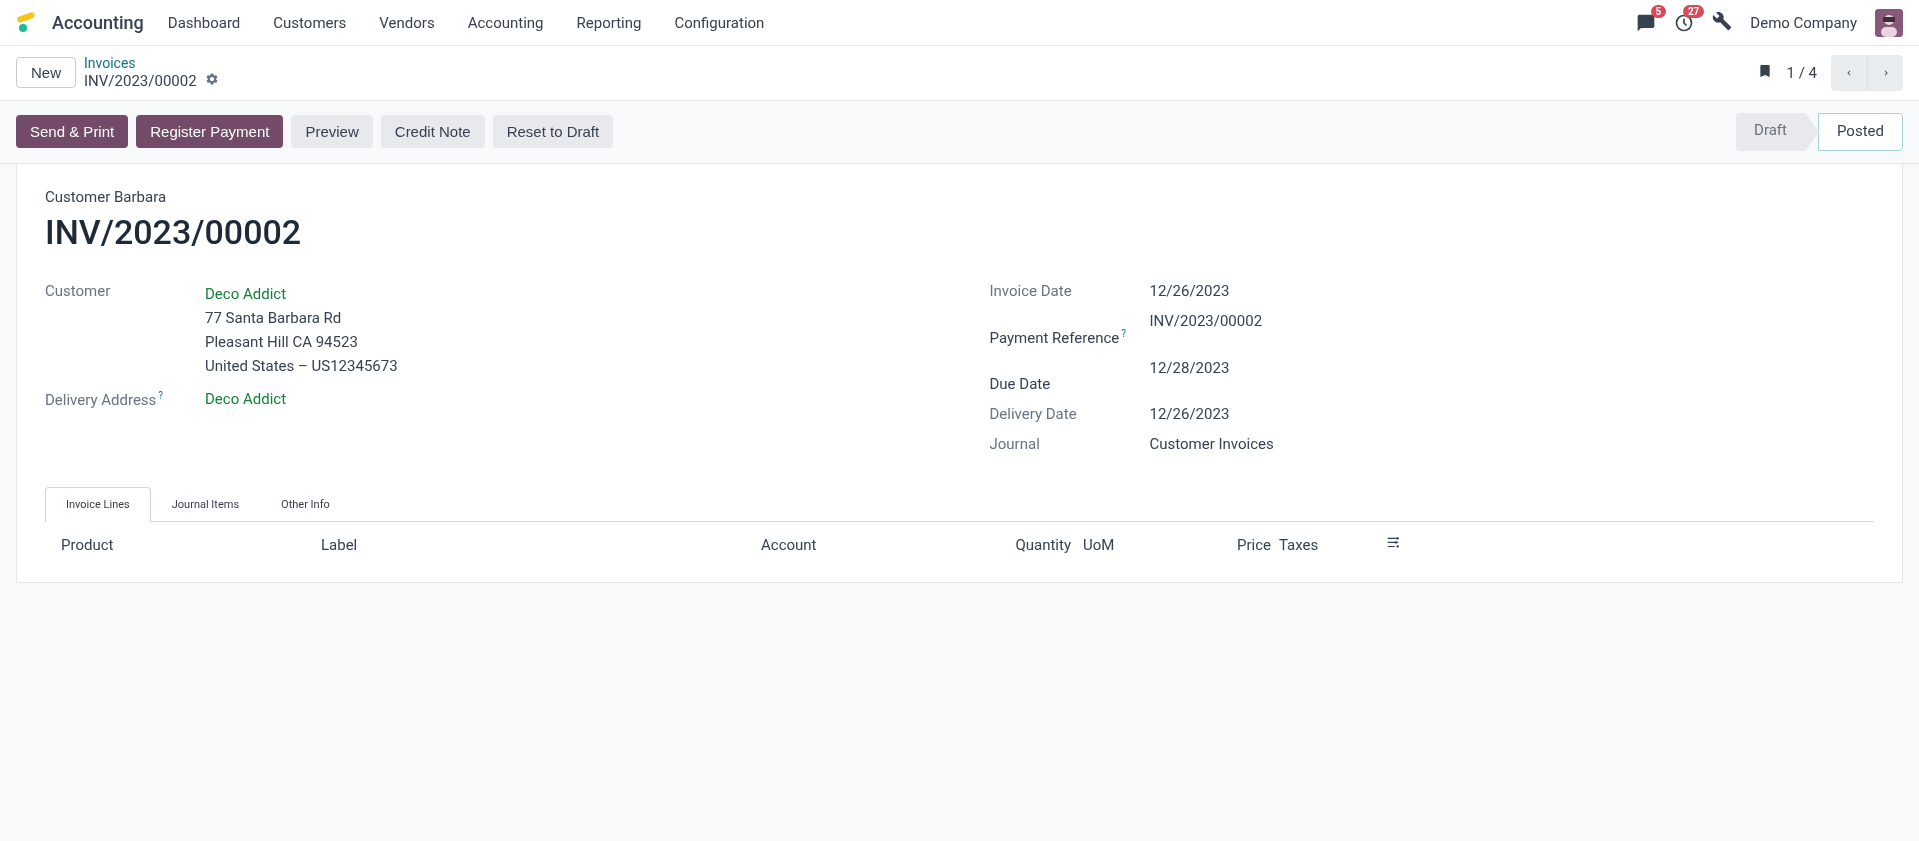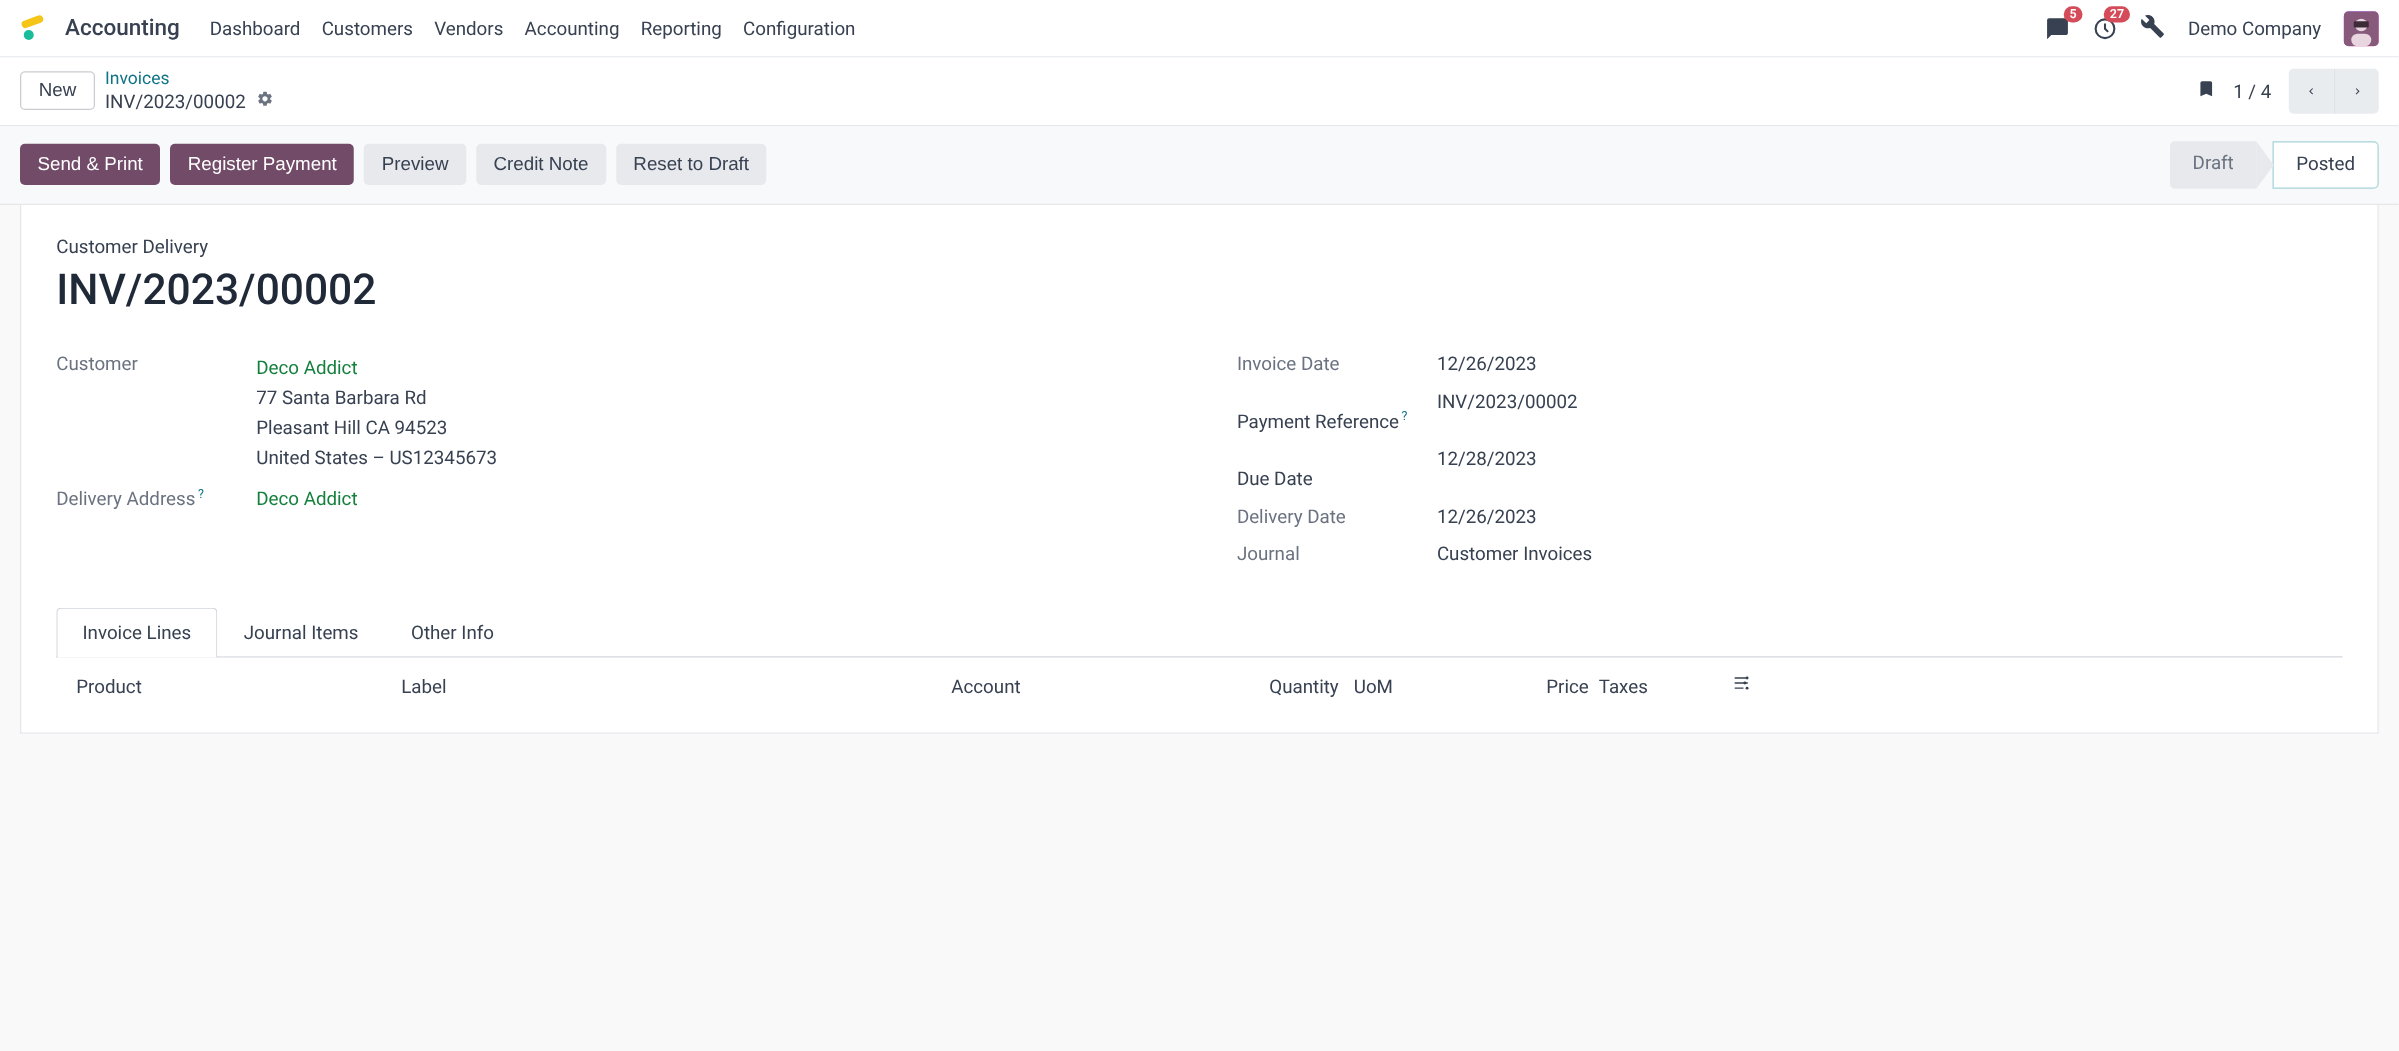--- a/index.html
+++ b/index.html
@@ -4,21 +4,21 @@
 <style>
 * { box-sizing: border-box; margin: 0; padding: 0; }
 body { font-family: -apple-system, BlinkMacSystemFont, "Segoe UI", Roboto, sans-serif; font-size: 14px; color: #374151; background: #f9f9f9; }
 a { text-decoration: none; }
 
 
 .topnav { display: flex; align-items: center; height: 46px; padding: 0 16px; background: #fff; border-bottom: 1px solid #e5e7eb; }
 .logo { width: 24px; height: 24px; margin-right: 12px; position: relative; }
 .logo svg { width: 24px; height: 24px; }
 .app-name { font-size: 18px; font-weight: 500; color: #374151; margin-right: 24px; }
-.nav-items { display: flex; gap: 17px; }
+.nav-items { display: flex; gap: 33px; }
 .nav-item { color: #374151; cursor: pointer; font-size: 15px; }
 .nav-right { margin-left: auto; display: flex; align-items: center; gap: 18px; }
 .icon-badge { position: relative; cursor: pointer; display: flex; align-items: center; }
 .badge { position: absolute; top: -8px; right: -10px; background: #d44c59; color: #fff; font-size: 10px; font-weight: 600; padding: 1px 5px; border-radius: 9px; }
 .company-name { font-size: 15px; color: #374151; }
 .avatar { width: 28px; height: 28px; border-radius: 4px; background: linear-gradient(135deg,#8b5cf6,#ec4899); display:flex; align-items:center; justify-content:center; overflow:hidden; }
 
 
 .crumb-bar { display: flex; align-items: center; padding: 8px 16px; background: #fff; border-bottom: 1px solid #e5e7eb; }
 .new-btn { border: 1px solid #c9ccd0; background: #fff; color: #374151; padding: 6px 14px; border-radius: 4px; font-size: 15px; cursor: pointer; margin-right: 8px; }
@@ -55,21 +55,21 @@
 .field-row { display: flex; padding: 6px 0; align-items: flex-start; }
 .field-label { width: 160px; color: #6b7280; font-size: 15px; flex-shrink: 0; position: relative; }
 .field-label.strong { color: #374151; font-weight: 400; margin-top: 16px; }
 .field-label .qmark { color: #0f7488; font-size: 10px; vertical-align: super; margin-left: 2px; cursor: help; }
 .field-value { font-size: 15px; color: #374151; }
 .field-value .link { color: #15803d; }
 .addr-line { display: block; line-height: 1.6; }
 
 
 .tabs { display: flex; border-bottom: 1px solid #d1d5db; margin-top: 28px; }
-.tab { padding: 10px 20px; font-size: 15px; color: #374151; cursor: pointer; border: 1px solid transparent; border-bottom: none; background: #fff; }
+.tab { padding: 10px 20px; font-size: 11px; color: #374151; cursor: pointer; border: 1px solid transparent; border-bottom: none; background: #fff; }
 .tab.active { border-color: #d1d5db; border-radius: 4px 4px 0 0; margin-bottom: -1px; background: #fff; }
 
 
 .tbl-head { display: flex; padding: 14px 16px 4px; font-size: 15px; color: #374151; align-items: center; }
 .col-product{ width: 260px; }
 .col-label{ width: 440px; }
 .col-account{ width: 230px; }
 .col-qty{ width: 80px; text-align: right; }
 .col-uom{ width: 80px; padding-left: 12px; }
 .col-price{ width: 120px; text-align: right; }
@@ -171,21 +171,21 @@
   <button class="btn btn-secondary">Reset to Draft</button>
   <div class="status-wrap">
     <div class="status-chip">Draft</div>
     <div class="status-arrow"></div>
     <div class="status-chip active">Posted</div>
   </div>
 </div>
 
 <div class="sheet-wrap">
   <div class="sheet">
-    <div class="doc-type">Customer Delivery</div>
+    <div class="doc-type">Customer Barbara</div>
     <div class="doc-title">INV/2023/00002</div>
 
     <div class="field-cols">
       <div class="field-col">
         <div class="field-row">
           <div class="field-label">Customer</div>
           <div class="field-value">
             <span class="link addr-line">Deco Addict</span>
             <span class="addr-line">77 Santa Barbara Rd</span>
             <span class="addr-line">Pleasant Hill CA 94523</span>

